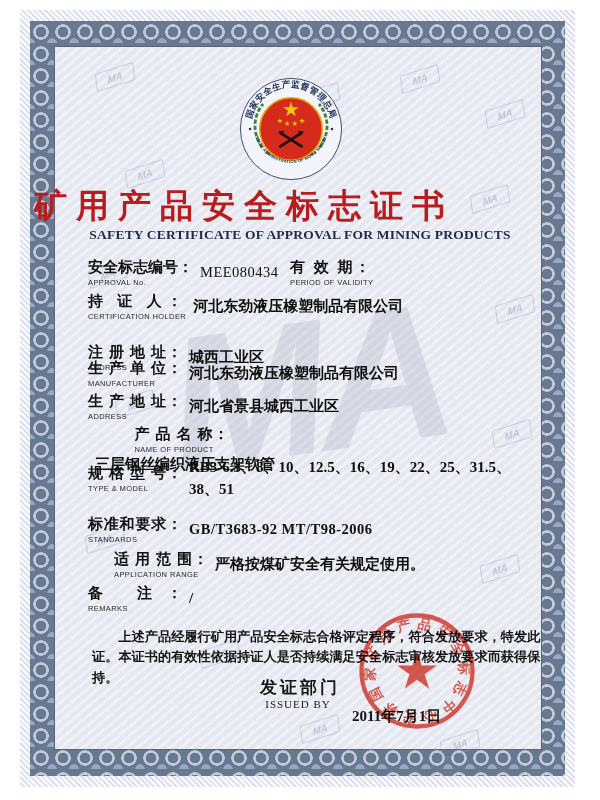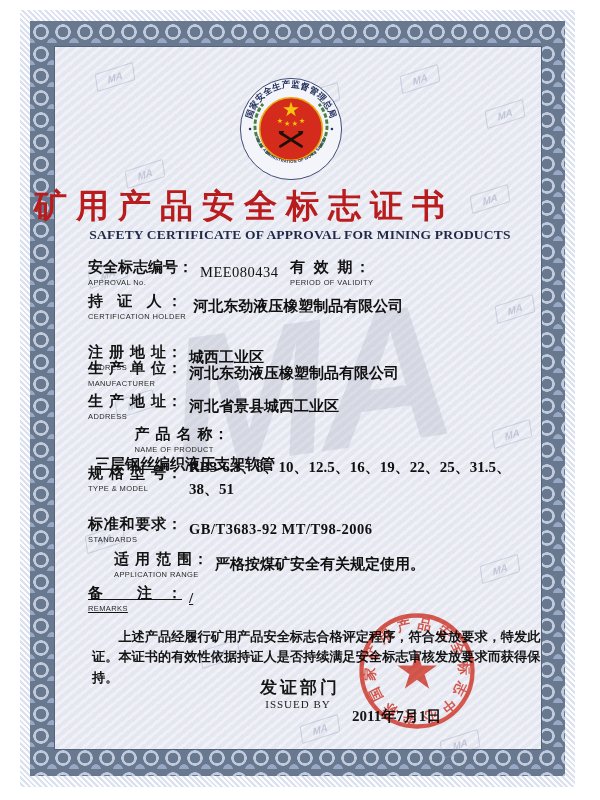--- a/index.html
+++ b/index.html
@@ -212,21 +212,21 @@
         </span>
       <span class="val num" style="font-weight:bold">GB/T3683-92 MT/T98-2006</span>
     </div>
     <div class="row" style="left:88px;top:550px;margin-left:26px;">
       <span class="lbl-wrap">
           <span class="zh-label">适 用 范 围：</span>
           <span class="en-label">APPLICATION RANGE</span>
         </span>
       <span class="val">严格按煤矿安全有关规定使用。</span>
     </div>
-    <div class="row" style="left:88px;top:584px;text-decoration:underline;">
+    <div class="row" style="left:88px;top:584px;">
       <span class="lbl-wrap">
           <span class="zh-label">备      注：</span>
           <span class="en-label">REMARKS</span>
         </span>
       <span class="val">/</span>
     </div>
 
     <div class="declaration">上述产品经履行矿用产品安全标志合格评定程序，符合发放要求，特发此证。本证书的有效性依据持证人是否持续满足安全标志审核发放要求而获得保持。</div>
 
     <div class="issued-zh">发证部门</div>

